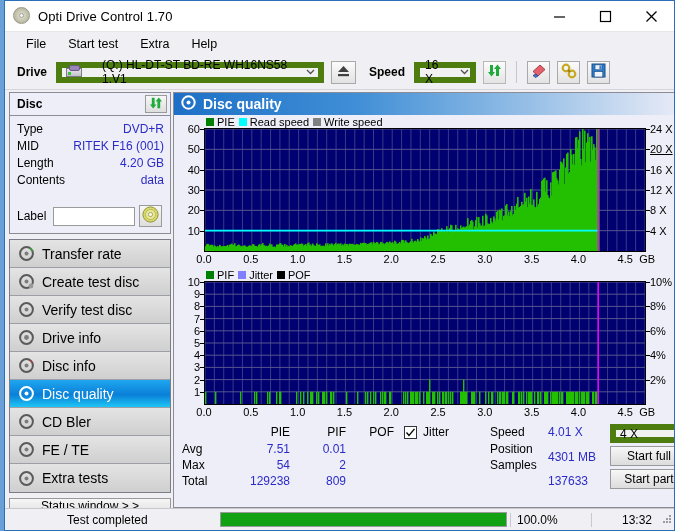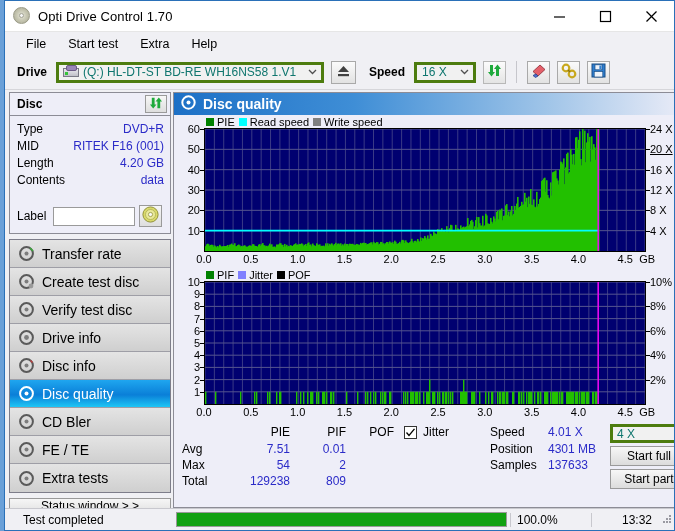--- a/index.html
+++ b/index.html
@@ -43,23 +43,24 @@
   }
   .menu-item{padding:3px 11px;font-size:12.5px;color:#000;}
   
   .toolbar{
     height:34px;flex:0 0 34px;background:#f0f0f4;
     display:flex;align-items:center;padding:0 6px;gap:7px;
     border-bottom:1px solid #d6d6da;
   }
   .tb-label{font-weight:bold;font-size:12px;color:#000;margin-left:6px;margin-right:2px;}
   .combo{
-    height:21px;background:#f1f1f1;border:3px solid #4d7c0f;
-    display:flex;align-items:center;box-sizing:border-box;font-size:12px;color:#0f766e;
+    height:21px;background:#f1f1f1;border:6px solid #4d7c0f;
+    display:flex;align-items:center;box-sizing:border-box;font-size:12px;color:#000000;
     padding:0 0 0 4px;
+    gap:16px;
   }
   .combo .arrow{margin-left:auto;width:17px;display:flex;align-items:center;justify-content:center;}
   .combo-drive{width:268px;}
   .combo-speed{width:62px;padding-left:5px;}
   .drive-icon{width:17px;height:14px;position:relative;flex:0 0 17px;margin-right:3px;}
   .drive-icon .body{position:absolute;left:0;top:3px;width:16px;height:9px;background:linear-gradient(#e9e9ee,#c0c0c8);border:1px solid #7a7a86;box-sizing:border-box;}
   .drive-icon .top{position:absolute;left:3px;top:0px;width:11px;height:6px;background:#9a86b8;border:1px solid #6b5a86;border-radius:2px;box-sizing:border-box;}
   .drive-icon .led{position:absolute;left:2px;top:7px;width:3px;height:3px;background:#35c43a;}
   .tool-btn{
     width:23px;height:23px;border:1px solid #a9a9a9;background:linear-gradient(#fbfbfb,#e2e2e2);
@@ -141,21 +142,21 @@
   .btn{
     border:1px solid #9a9a9a;background:linear-gradient(#f7f7f7,#dcdcdc);
     display:flex;align-items:center;justify-content:center;font-size:12px;color:#000;box-sizing:border-box;
   }
   .chk{width:13px;height:13px;border:1px solid #333;background:#fff;display:flex;align-items:center;justify-content:center;box-sizing:border-box;}
   
   .statusbar{
     height:22px;flex:0 0 22px;background:#f0f0f4;border-top:1px solid #c8c8ce;
     display:flex;align-items:center;font-size:12px;color:#000;box-sizing:border-box;
   }
-  .sb-text{width:150px;padding-left:18px;}
+  .sb-text{width:150px;padding-left:18px;margin-left:44px;}
   .sb-progress{
     flex:1 1 auto;height:15px;border:1px solid #9a9a9a;background:#fff;margin:0 3px;position:relative;box-sizing:border-box;
   }
   .sb-progress .fill{position:absolute;left:0;top:0;bottom:0;background:#12a112;}
   .sb-pct{width:74px;text-align:left;padding-left:6px;border-left:1px solid #c8c8ce;}
   .sb-time{width:60px;text-align:right;padding-right:6px;border-left:1px solid #c8c8ce;}
   .grip{width:14px;display:flex;align-items:flex-end;justify-content:flex-end;padding:0 2px 2px 0;}
 </style>
 </head>
 <body>
@@ -1242,21 +1243,21 @@
                     </svg>
                 </span>
                 <span class="lbl">Jitter</span>
               </div>
             </div>
             <div class="col" style="width:58px;">
               <div class="hdr lbl">Speed</div>
               <div class="cell lbl">Position</div>
               <div class="cell lbl">Samples</div>
             </div>
-            <div class="col" style="width:60px;">
+            <div class="col" style="width:60px;gap:8px;">
               <div class="hdr num">4.01 X</div>
               <div class="cell num">4301 MB</div>
               <div class="cell num">137633</div>
             </div>
             <div class="col" style="width:78px;gap:3px;margin-left:2px;">
               <div class="combo" style="width:78px;height:19px;">
                 <span>4 X</span>
                 <span class="arrow">
                   
                 </span>

